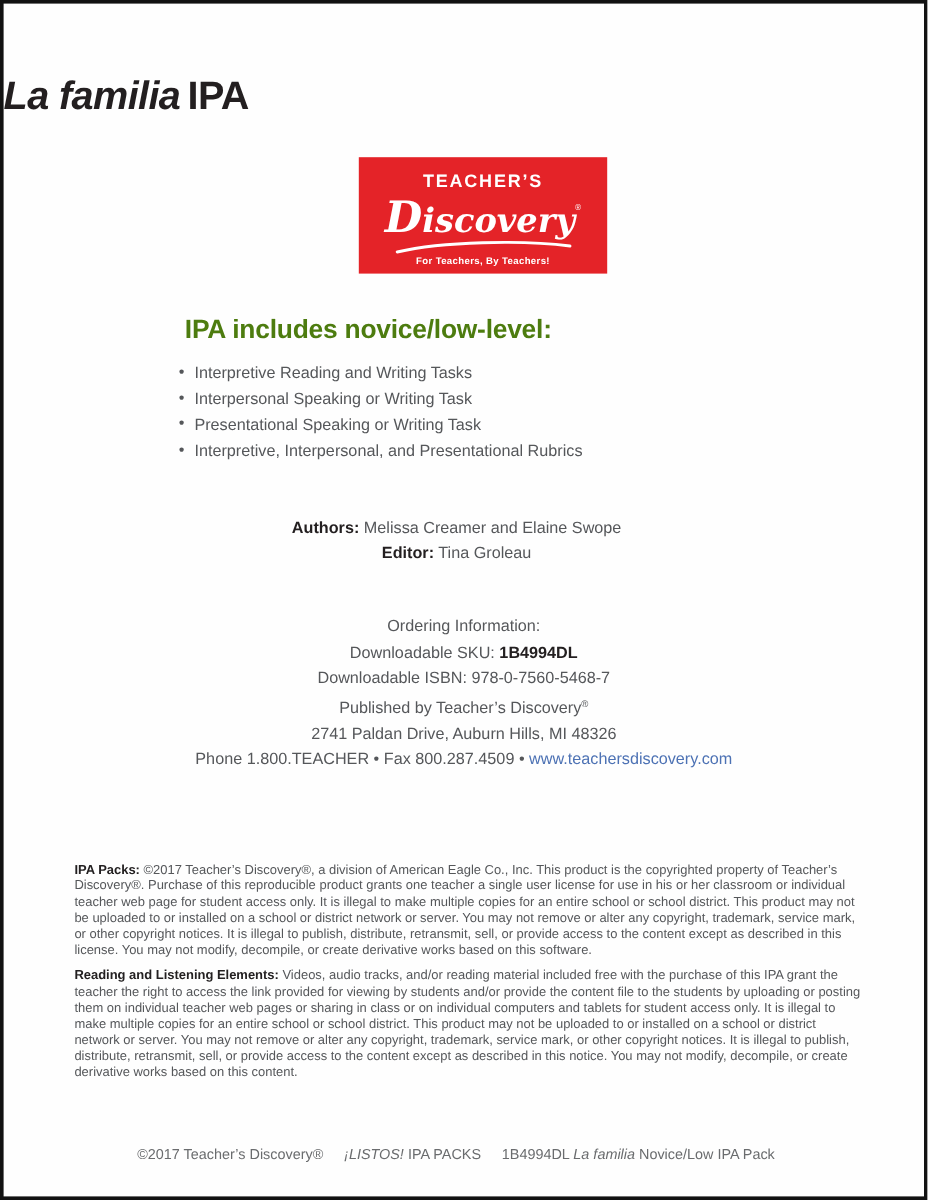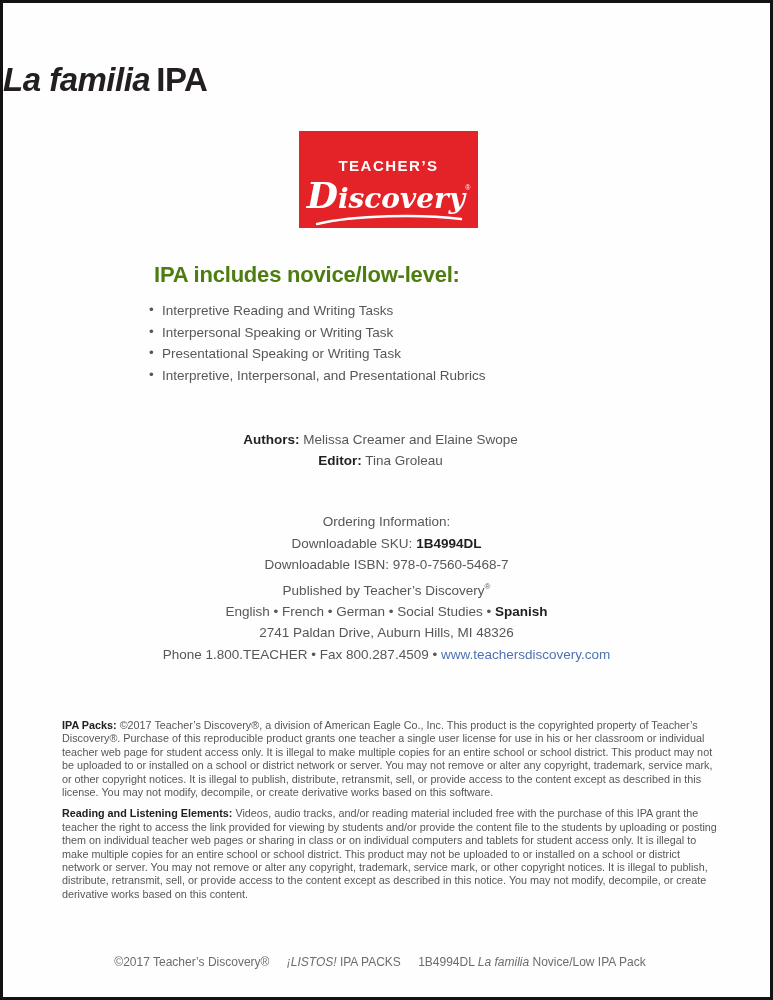--- a/index.html
+++ b/index.html
@@ -5,22 +5,22 @@
   html,body{margin:0;padding:0;background:#ffffff;}
   body{width:773px;height:1000px;position:relative;font-family:"Liberation Sans",sans-serif;}
   .page{position:absolute;inset:0;background:#fefefe;border:3px solid #121212;box-sizing:border-box;}
 
   
   .title{position:absolute;top:58px;left:0;right:0;text-align:left;margin:0;
          font-size:33px;font-weight:bold;color:#231f20;letter-spacing:-0.5px;}
   .title .t-italic{font-style:italic;margin-right:6px;}
 
   
-  .logo{position:absolute;left:296px;top:128px;width:179px;height:97px;background:#e42328;
-        text-align:center;color:#ffffff;box-sizing:border-box;padding-top:27px;overflow:hidden;}
+  .logo{position:absolute;left:296px;top:128px;width:207px;height:97px;background:#e42328;
+        text-align:center;color:#ffffff;box-sizing:border-box;padding-top:13px;overflow:hidden;}
   .logo-top{font-size:15px;font-weight:bold;letter-spacing:1.5px;line-height:16px;}
   .logo-script-row{line-height:30px;margin-top:-1px;white-space:nowrap;}
   .logo-script{display:inline-block;font-family:"DejaVu Serif",serif;font-style:italic;
                font-weight:bold;font-size:28px;}
   .logo-script::first-letter{font-size:36px;}
   .logo-reg{font-size:7px;vertical-align:18px;}
   .logo-swoosh{display:block;margin:-5px auto 0 auto;}
   .logo-tagline{font-size:8px;font-weight:bold;letter-spacing:0.3px;margin-top:1px;}
 
   
@@ -92,24 +92,20 @@
   </div>
 
   <div class="ordering">
     <div>Ordering Information:</div>
     <div>
       <span>Downloadable SKU:</span>
       <b>1B4994DL</b>
     </div>
     <div>Downloadable ISBN: 978-0-7560-5468-7</div>
     <div><span>Published by Teacher’s Discovery</span><sup>®</sup></div>
-    <div>
-      <span>English • French • German • Social Studies •</span>
-      <b>Spanish</b>
-    </div>
     <div>2741 Paldan Drive, Auburn Hills, MI 48326</div>
     <div>
       <span>Phone 1.800.TEACHER • Fax 800.287.4509 •</span>
       <a class="weblink" href="#">www.teachersdiscovery.com</a>
     </div>
   </div>
 
   <div class="legal">
     <p>
       <span class="lead">IPA Packs:</span>

